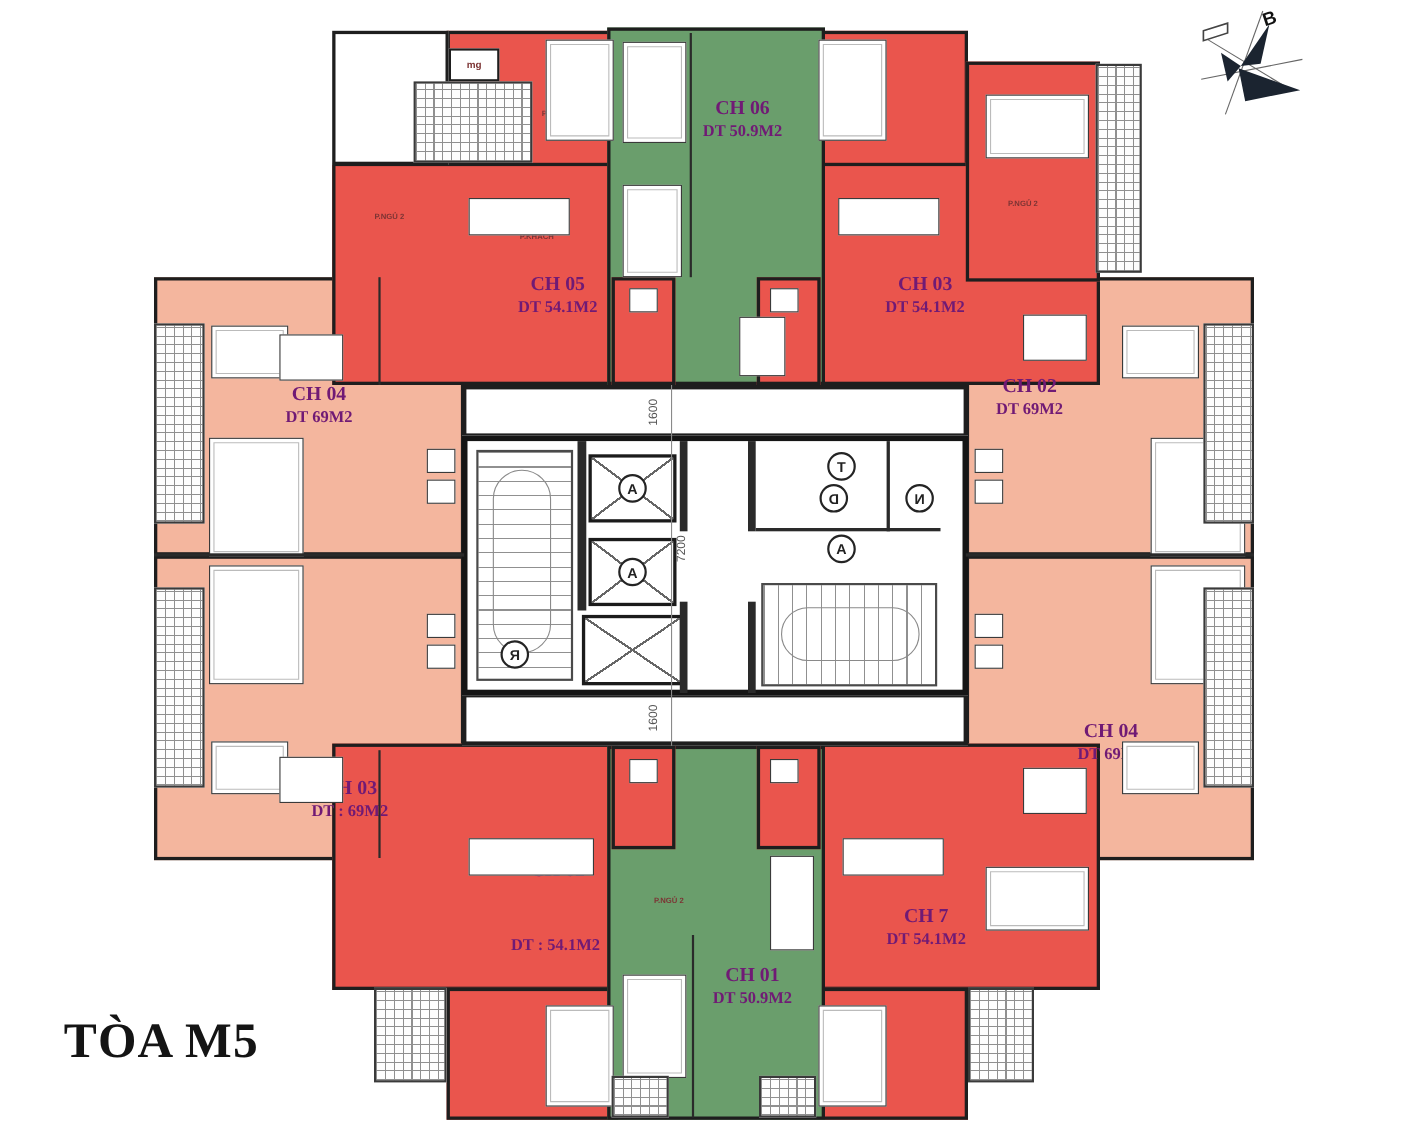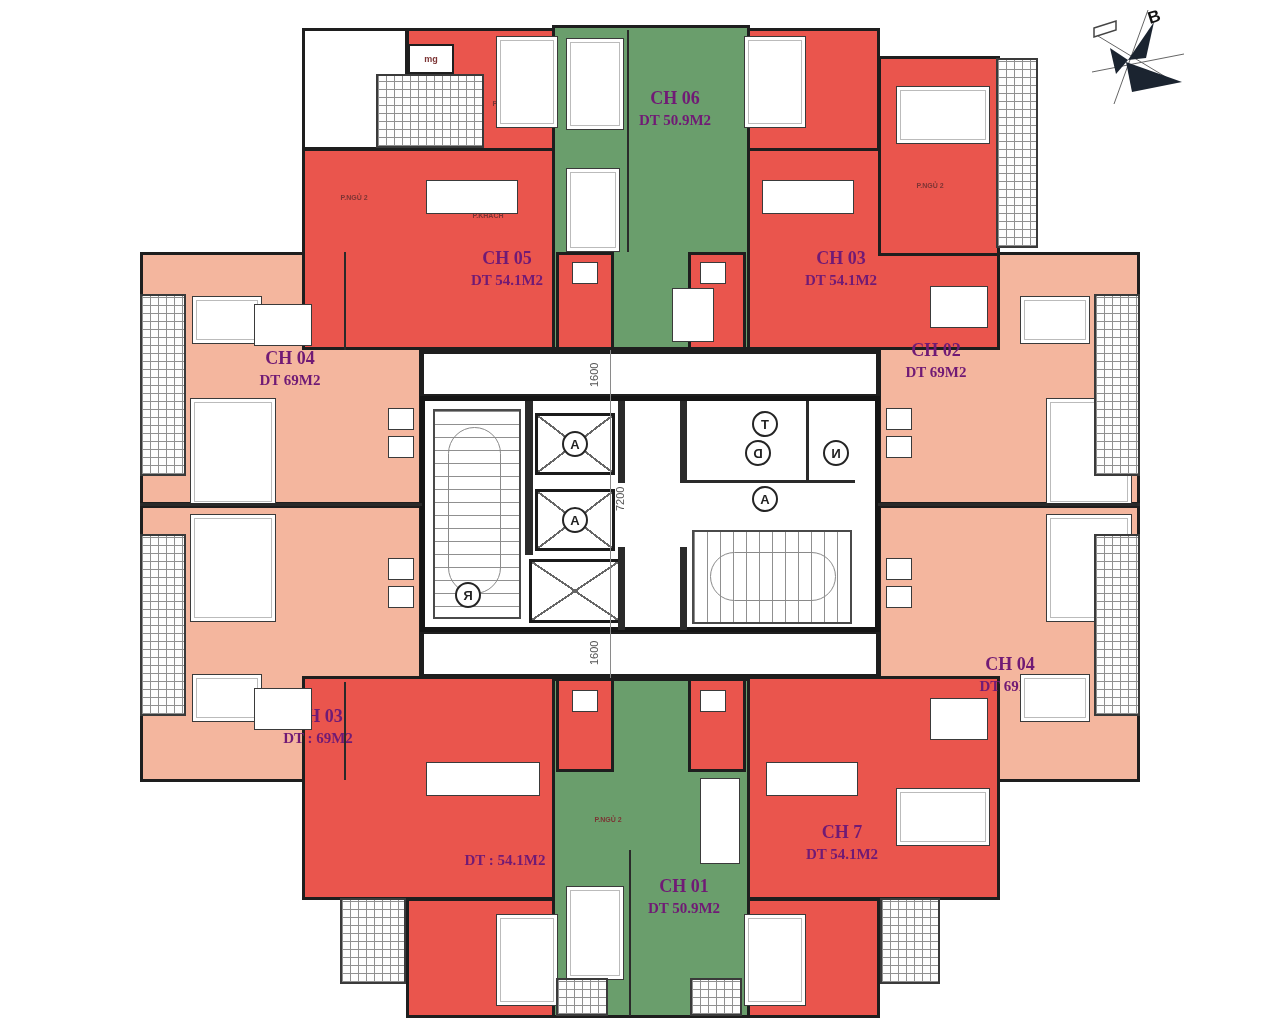--- a/index.html
+++ b/index.html
@@ -150,20 +150,21 @@
     <line x1="2" y1="66" x2="94" y2="48" stroke="#666" stroke-width="1"></line>
     <line x1="24" y1="98" x2="58" y2="4" stroke="#666" stroke-width="1"></line>
     <line x1="8" y1="30" x2="84" y2="76" stroke="#666" stroke-width="1"></line>
     <polygon points="38,54 64,16 56,52" fill="#1b2430"></polygon>
     <polygon points="36,56 92,76 42,86" fill="#1b2430"></polygon>
     <polygon points="20,42 38,54 26,68" fill="#1b2430"></polygon>
     <polygon points="4,22 26,15 26,24 4,31" fill="#fff" stroke="#444" stroke-width="1.5"></polygon>
     <text x="60" y="18" font-size="17" font-weight="bold" fill="#111" font-family="Liberation Sans, sans-serif" transform="rotate(-18 60 18)">B</text>
   </svg>
 
+  <div id="title" class="abs" style="left:58px;top:920px;">TÒA M5</div>
 
 <div class="abs bed" style="left: 496px; top: 36px; width: 62px; height: 92px;"></div>
     <div class="abs bed" style="left: 744px; top: 36px; width: 62px; height: 92px;"></div>
     <div class="abs bed" style="left: 566px; top: 38px; width: 58px; height: 92px;"></div>
     <div class="abs bed" style="left: 566px; top: 168px; width: 54px; height: 84px;"></div>
     <div class="abs bed" style="left: 896px; top: 86px; width: 94px; height: 58px;"></div>
     <div class="abs bed" style="left: 192px; top: 296px; width: 70px; height: 48px;"></div>
     <div class="abs bed" style="left: 190px; top: 398px; width: 86px; height: 108px;"></div>
     <div class="abs bed" style="left: 190px; top: 514px; width: 86px; height: 108px;"></div>
     <div class="abs bed" style="left: 192px; top: 674px; width: 70px; height: 48px;"></div>

